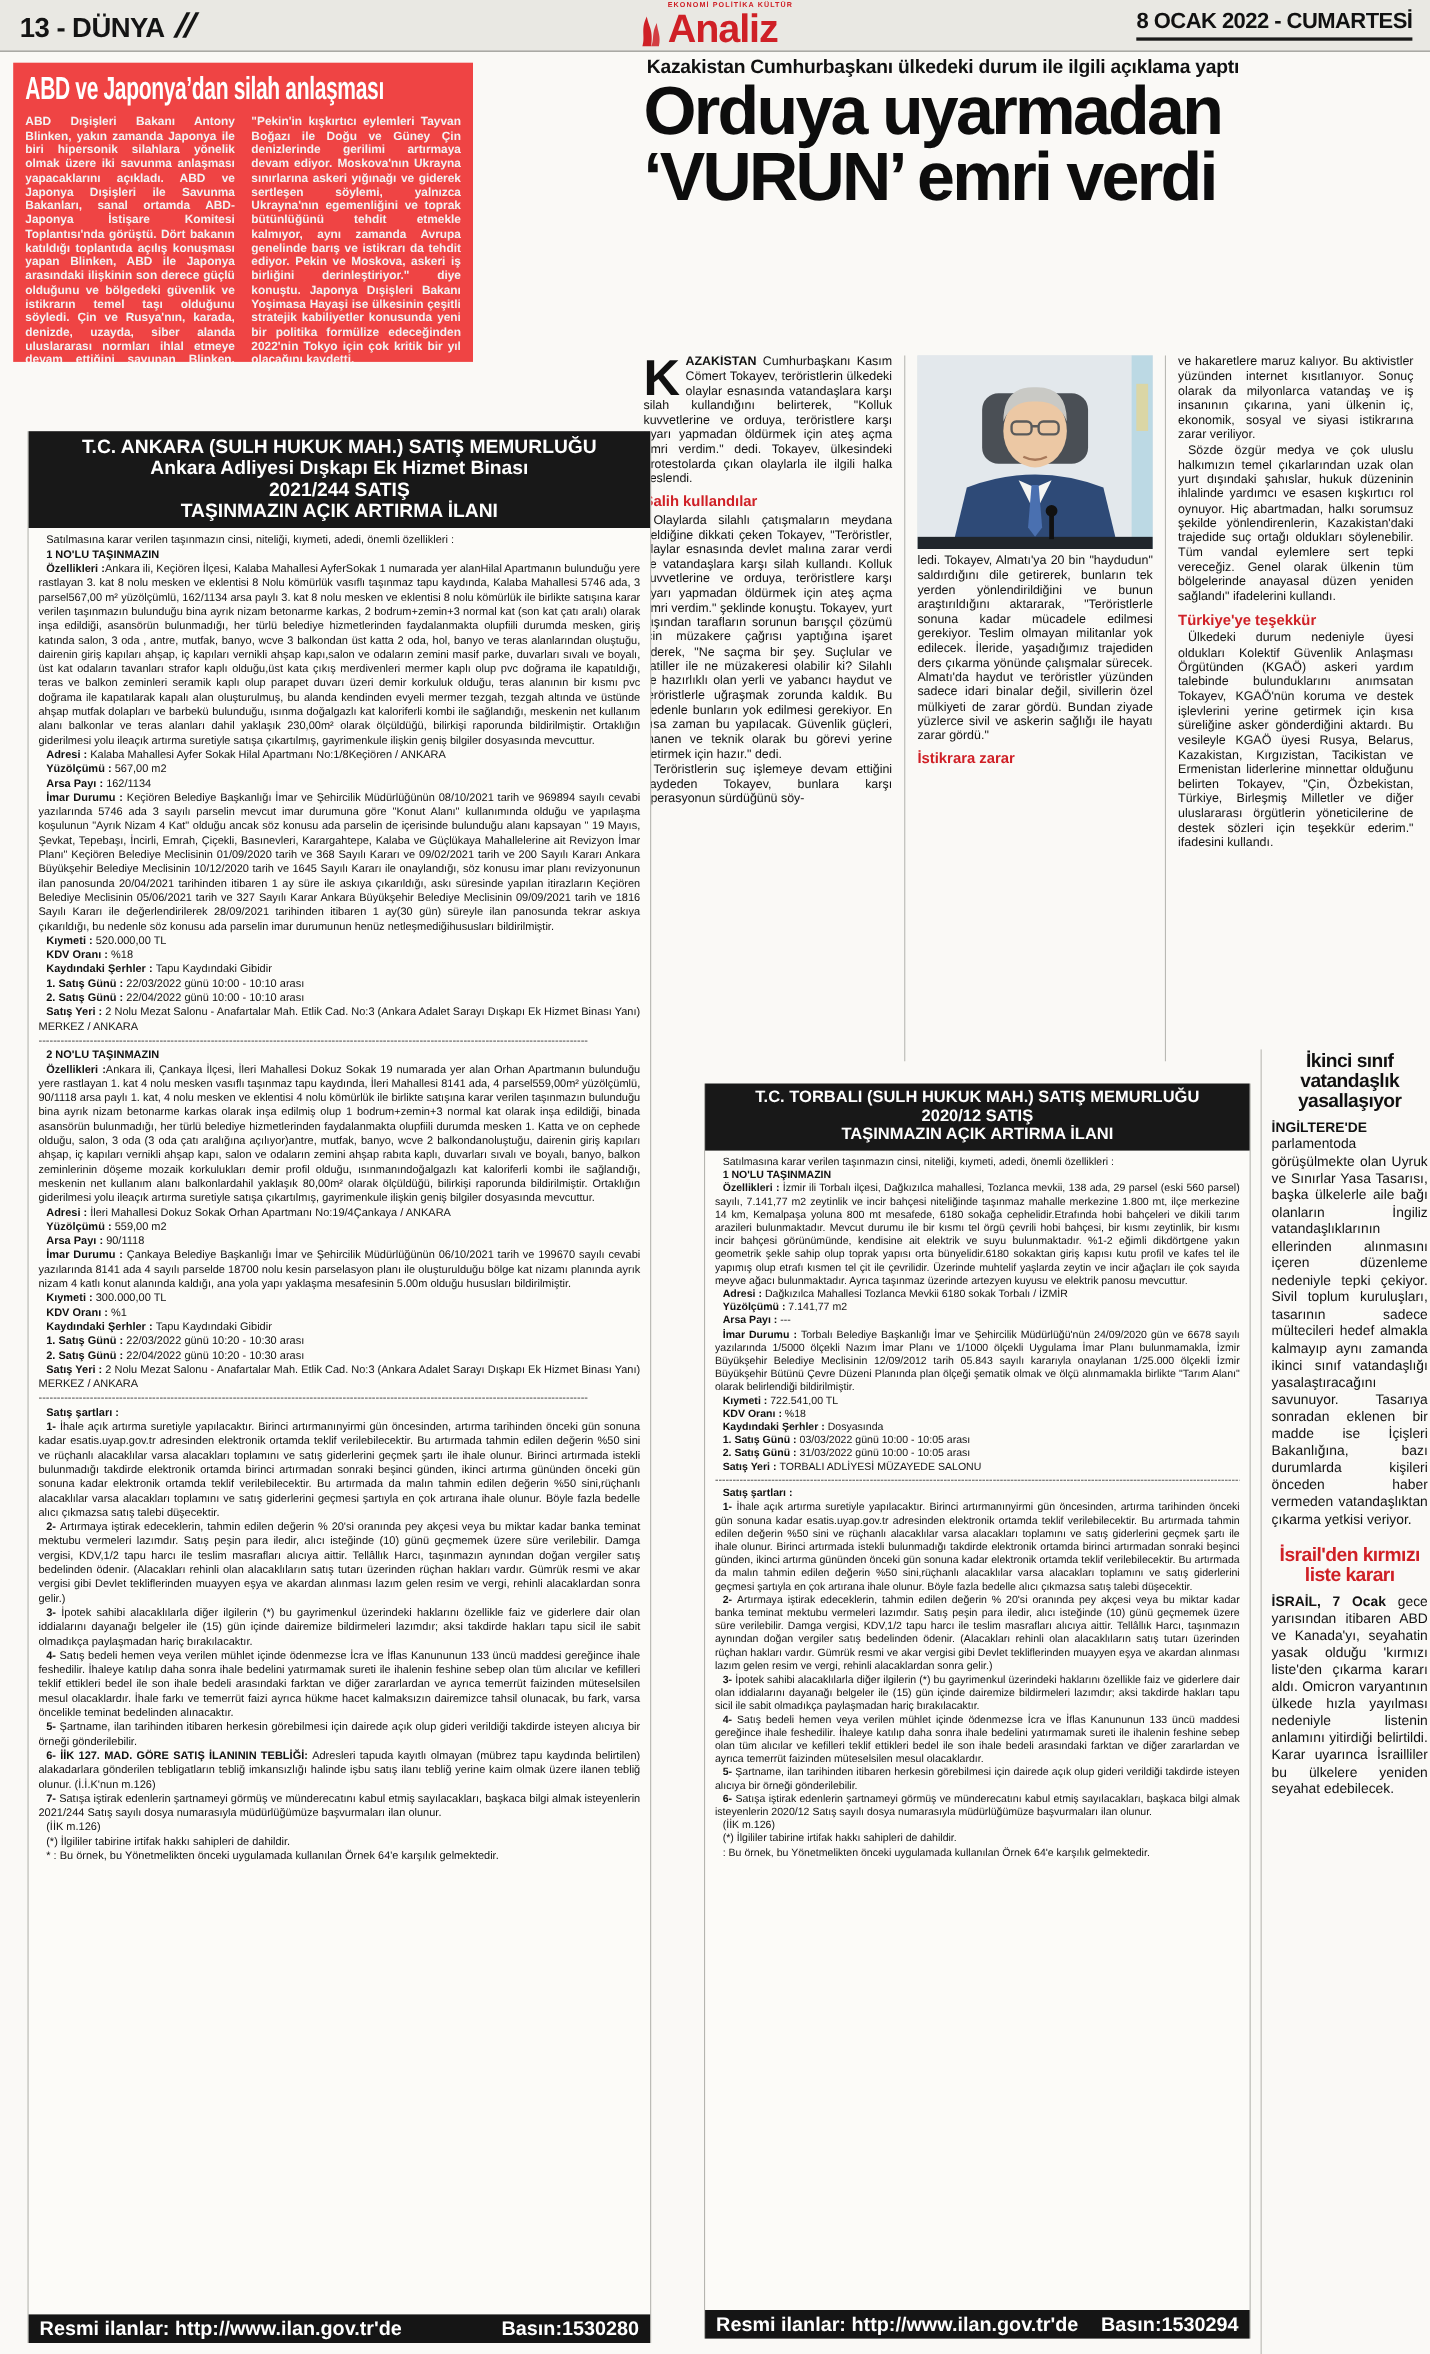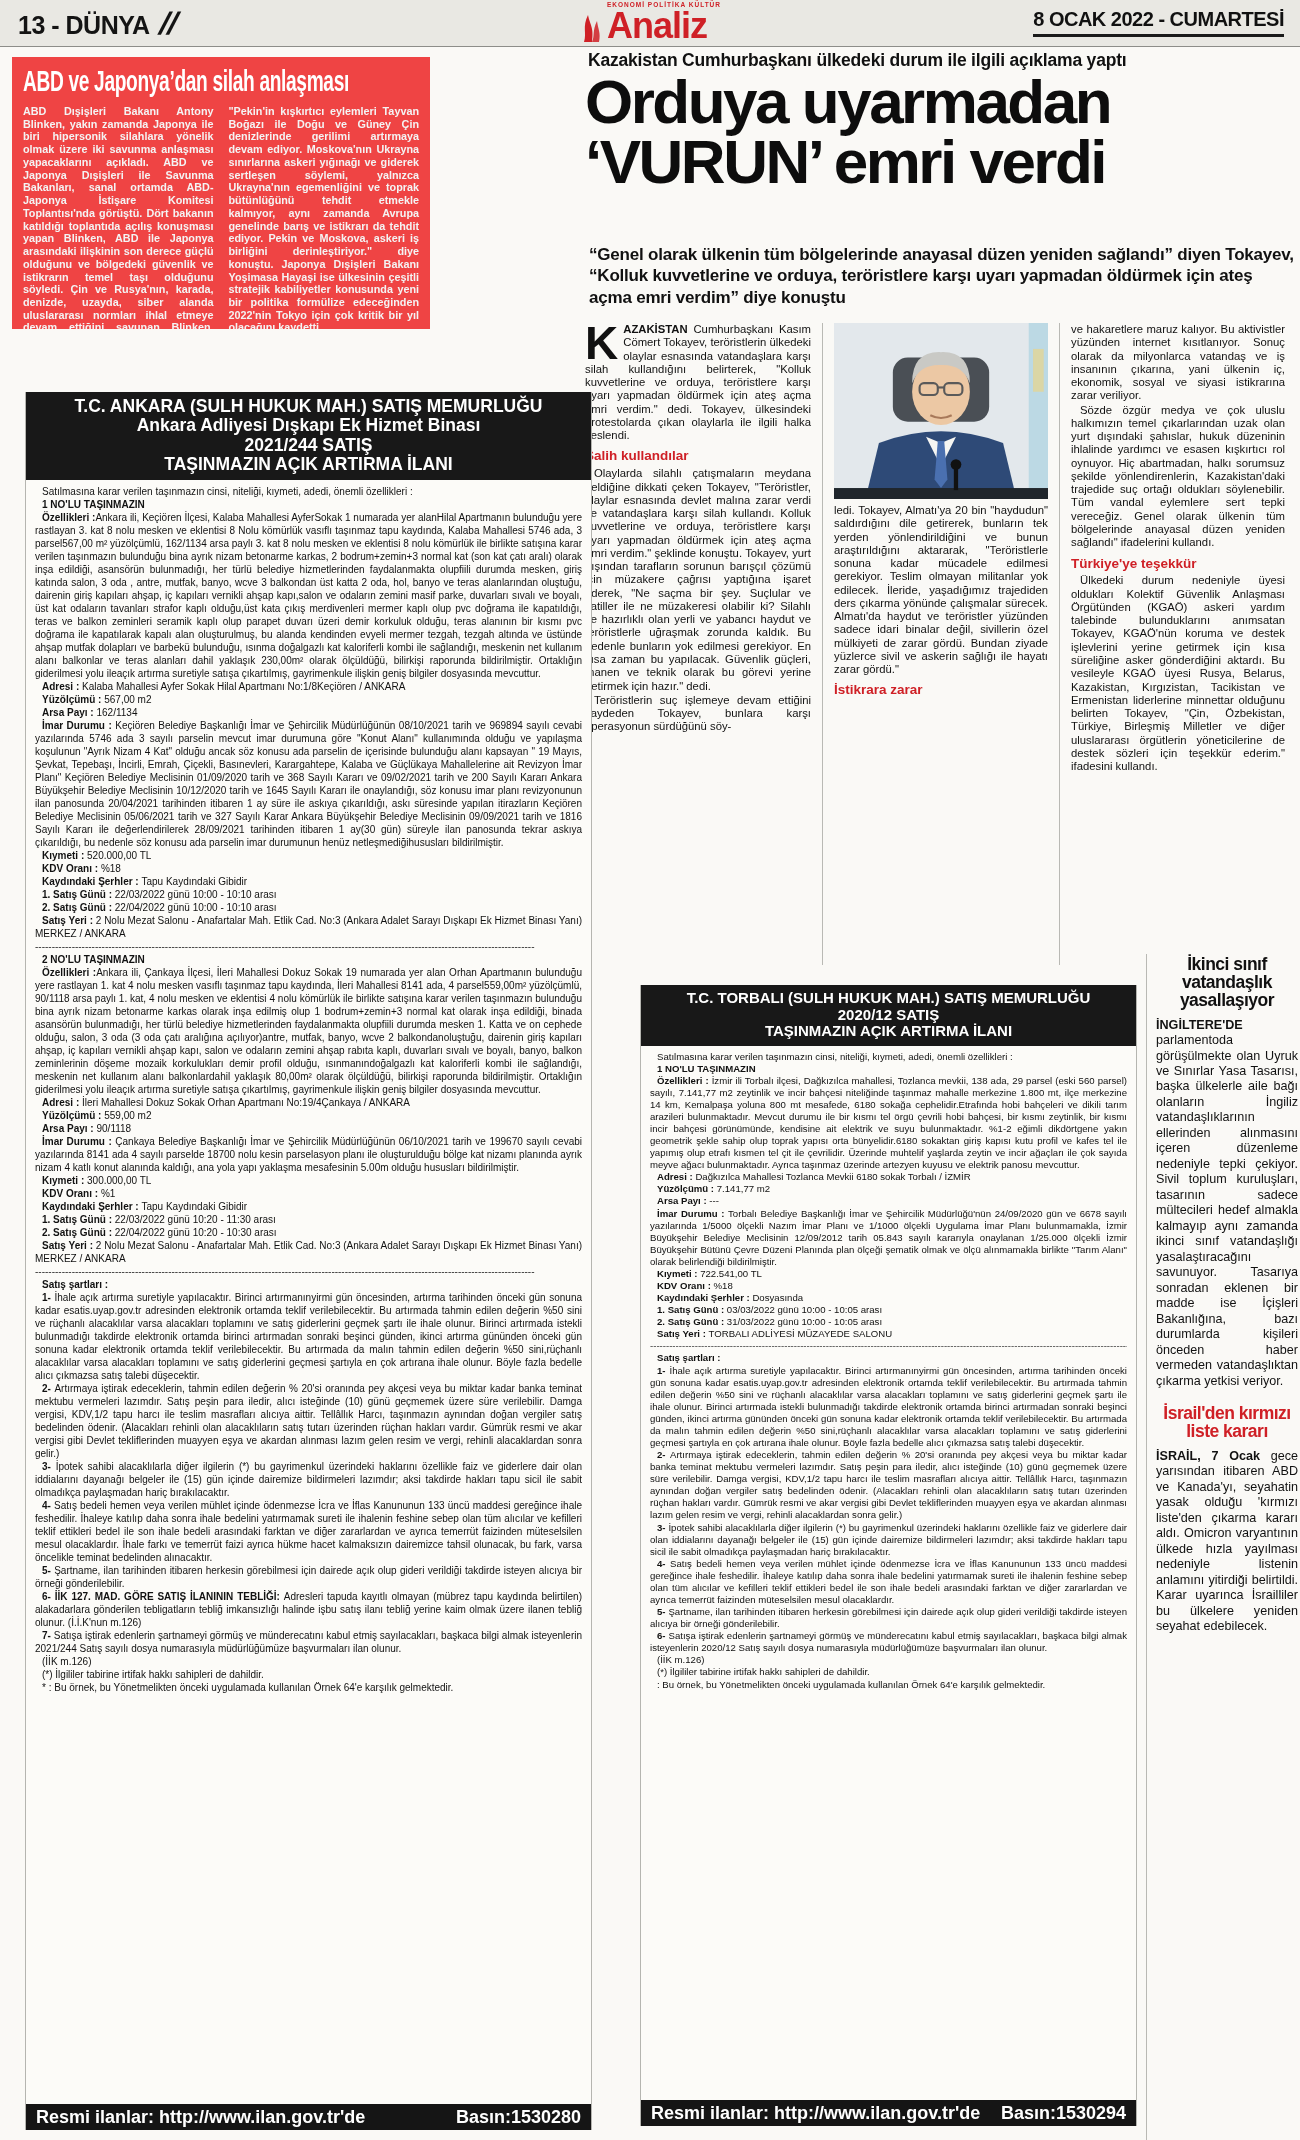--- a/index.html
+++ b/index.html
@@ -88,21 +88,20 @@
   <div class="lead">
     <h1>ABD ve Japonya’dan silah anlaşması</h1>
     <div class="lead-body">ABD Dışişleri Bakanı Antony Blinken, yakın zamanda Japonya ile biri hipersonik silahlara yönelik olmak üzere iki savunma anlaşması yapacaklarını açıkladı. ABD ve Japonya Dışişleri ile Savunma Bakanları, sanal ortamda ABD-Japonya İstişare Komitesi Toplantısı'nda görüştü. Dört bakanın katıldığı toplantıda açılış konuşması yapan Blinken, ABD ile Japonya arasındaki ilişkinin son derece güçlü olduğunu ve bölgedeki güvenlik ve istikrarın temel taşı olduğunu söyledi. Çin ve Rusya'nın, karada, denizde, uzayda, siber alanda uluslararası normları ihlal etmeye devam ettiğini savunan Blinken, "Pekin'in kışkırtıcı eylemleri Tayvan Boğazı ile Doğu ve Güney Çin denizlerinde gerilimi artırmaya devam ediyor. Moskova'nın Ukrayna sınırlarına askeri yığınağı ve giderek sertleşen söylemi, yalnızca Ukrayna'nın egemenliğini ve toprak bütünlüğünü tehdit etmekle kalmıyor, aynı zamanda Avrupa genelinde barış ve istikrarı da tehdit ediyor. Pekin ve Moskova, askeri iş birliğini derinleştiriyor." diye konuştu. Japonya Dışişleri Bakanı Yoşimasa Hayaşi ise ülkesinin çeşitli stratejik kabiliyetler konusunda yeni bir politika formülize edeceğinden 2022'nin Tokyo için çok kritik bir yıl olacağını kaydetti.</div>
   </div>
 
   <div class="kicker">Kazakistan Cumhurbaşkanı ülkedeki durum ile ilgili açıklama yaptı</div>
   <div class="mhead">
     <span class="l1">Orduya uyarmadan</span>
     <span class="l2">‘VURUN’ emri verdi</span>
   </div>
-  <div class="deck">“Genel olarak ülkenin tüm bölgelerinde anayasal düzen yeniden sağlandı” diyen Tokayev, “Kolluk kuvvetlerine ve orduya, teröristlere karşı uyarı yapmadan öldürmek için ateş açma emri verdim” diye konuştu</div>
 
   <div class="sbody">
     <div class="scol">
       <p class="nofirst"><span class="dropcap">K</span><b>AZAKİSTAN</b><span> Cumhurbaşkanı Kasım Cömert Tokayev, teröristlerin ülkedeki olaylar esnasında vatandaşlara karşı silah kullandığını belirterek, "Kolluk kuvvetlerine ve orduya, teröristlere karşı uyarı yapmadan öldürmek için ateş açma emri verdim." dedi. Tokayev, ülkesindeki protestolarda çıkan olaylarla ile ilgili halka seslendi.</span></p>
       <h3 class="redsub">Salih kullandılar</h3>
       <p>Olaylarda silahlı çatışmaların meydana geldiğine dikkati çeken Tokayev, "Teröristler, olaylar esnasında devlet malına zarar verdi ve vatandaşlara karşı silah kullandı. Kolluk kuvvetlerine ve orduya, teröristlere karşı uyarı yapmadan öldürmek için ateş açma emri verdim." şeklinde konuştu. Tokayev, yurt dışından tarafların sorunun barışçıl çözümü için müzakere çağrısı yaptığına işaret ederek, "Ne saçma bir şey. Suçlular ve katiller ile ne müzakeresi olabilir ki? Silahlı ve hazırlıklı olan yerli ve yabancı haydut ve teröristlerle uğraşmak zorunda kaldık. Bu nedenle bunların yok edilmesi gerekiyor. En kısa zaman bu yapılacak. Güvenlik güçleri, manen ve teknik olarak bu görevi yerine getirmek için hazır." dedi.</p>
       <p>Teröristlerin suç işlemeye devam ettiğini kaydeden Tokayev, bunlara karşı operasyonun sürdüğünü söy-</p>
     </div>
     <div class="scol">
       <svg class="photo" viewBox="0 0 200 176" preserveAspectRatio="xMidYMid slice">
@@ -186,21 +185,21 @@
         <div class="nline"><b class="nlabel">Arsa Payı : </b><span>90/1118</span></div>
 
         <div class="nline"><b class="nlabel">İmar Durumu : </b><span>Çankaya Belediye Başkanlığı İmar ve Şehircilik Müdürlüğünün 06/10/2021 tarih ve 199670 sayılı cevabi yazılarında 8141 ada 4 sayılı parselde 18700 nolu kesin parselasyon planı ile oluşturulduğu bölge kat nizamı planında ayrık nizam 4 katlı konut alanında kaldığı, ana yola yapı yaklaşma mesafesinin 5.00m olduğu hususları bildirilmiştir.</span></div>
 
         <div class="nline"><b class="nlabel">Kıymeti : </b><span>300.000,00 TL</span></div>
 
         <div class="nline"><b class="nlabel">KDV Oranı : </b><span>%1</span></div>
 
         <div class="nline"><b class="nlabel">Kaydındaki Şerhler : </b><span>Tapu Kaydındaki Gibidir</span></div>
 
-        <div class="nline"><b class="nlabel">1. Satış Günü : </b><span>22/03/2022 günü 10:20 - 11:30 arası</span></div>
+        <div class="nline"><b class="nlabel">1. Satış Günü : </b><span>22/03/2022 günü 10:20 - 10:30 arası</span></div>
 
         <div class="nline"><b class="nlabel">2. Satış Günü : </b><span>22/04/2022 günü 10:20 - 10:30 arası</span></div>
 
         <div class="nline"><b class="nlabel">Satış Yeri : </b><span>2 Nolu Mezat Salonu - Anafartalar Mah. Etlik Cad. No:3 (Ankara Adalet Sarayı Dışkapı Ek Hizmet Binası Yanı) MERKEZ / ANKARA</span></div>
 
         <div class="nline dash"><b class="nlabel"></b><span>------------------------------------------------------------------------------------------------------------------------------------------------------</span></div>
 
         <div class="nline"><b class="nlabel">Satış şartları :</b><span></span></div>
 
         <div class="nline"><b class="nlabel">1- </b><span>İhale açık artırma suretiyle yapılacaktır. Birinci artırmanınyirmi gün öncesinden, artırma tarihinden önceki gün sonuna kadar esatis.uyap.gov.tr adresinden elektronik ortamda teklif verilebilecektir. Bu artırmada tahmin edilen değerin %50 sini ve rüçhanlı alacaklılar varsa alacakları toplamını ve satış giderlerini geçmek şartı ile ihale olunur. Birinci artırmada istekli bulunmadığı takdirde elektronik ortamda birinci artırmadan sonraki beşinci günden, ikinci artırma gününden önceki gün sonuna kadar elektronik ortamda teklif verilebilecektir. Bu artırmada da malın tahmin edilen değerin %50 sini,rüçhanlı alacaklılar varsa alacakları toplamını ve satış giderlerini geçmesi şartıyla en çok artırana ihale olunur. Böyle fazla bedelle alıcı çıkmazsa satış talebi düşecektir.</span></div>

